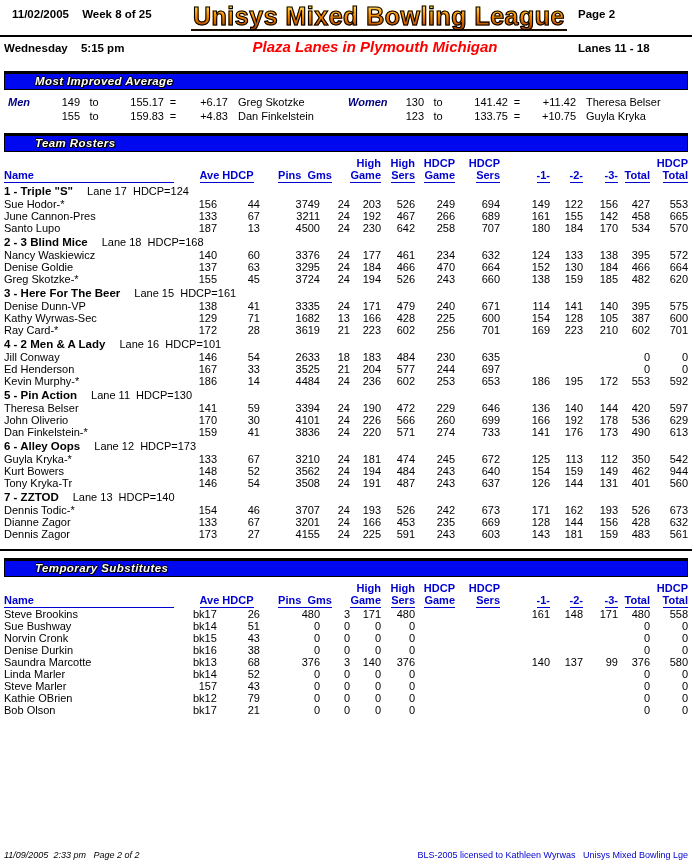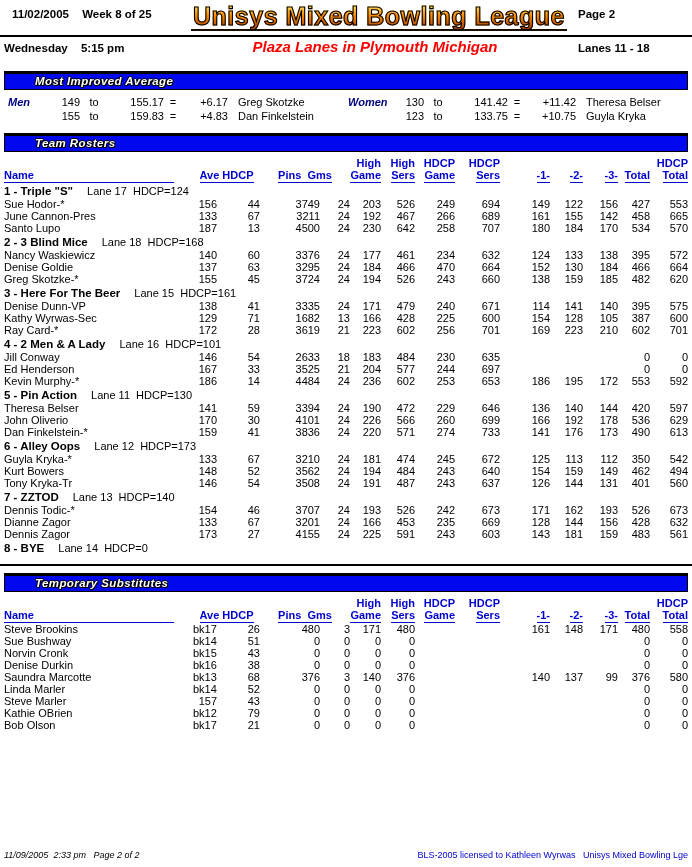--- a/index.html
+++ b/index.html
@@ -463,21 +463,21 @@
           <td class="num">3562</td>
           <td class="num">24</td>
           <td class="num">194</td>
           <td class="num">484</td>
           <td class="num">243</td>
           <td class="num">640</td>
           <td class="num">154</td>
           <td class="num">159</td>
           <td class="num">149</td>
           <td class="num">462</td>
-          <td class="num">494</td>
+          <td class="num">944</td>
         </tr>
         <tr class="player-row">
           <td class="name-cell">Tony Kryka-Tr</td>
           <td class="num">146</td>
           <td class="num">54</td>
           <td class="num">3508</td>
           <td class="num">24</td>
           <td class="num">191</td>
           <td class="num">487</td>
           <td class="num">243</td>
@@ -531,23 +531,20 @@
           <td class="num">24</td>
           <td class="num">225</td>
           <td class="num">591</td>
           <td class="num">243</td>
           <td class="num">603</td>
           <td class="num">143</td>
           <td class="num">181</td>
           <td class="num">159</td>
           <td class="num">483</td>
           <td class="num">561</td>
-        </tr>
-        <tr class="team-row">
-          <td colspan="14"><span class="team-name">8 - BYE</span><span class="team-info">Lane 14  HDCP=0</span></td>
         </tr>
       </tbody>
   </table>
 
   <div class="sep"></div>
   <div class="banner subs">Temporary Substitutes</div>
   <table class="roster">
     <colgroup>
       <col class="c-name">
         <col class="c-ave">

